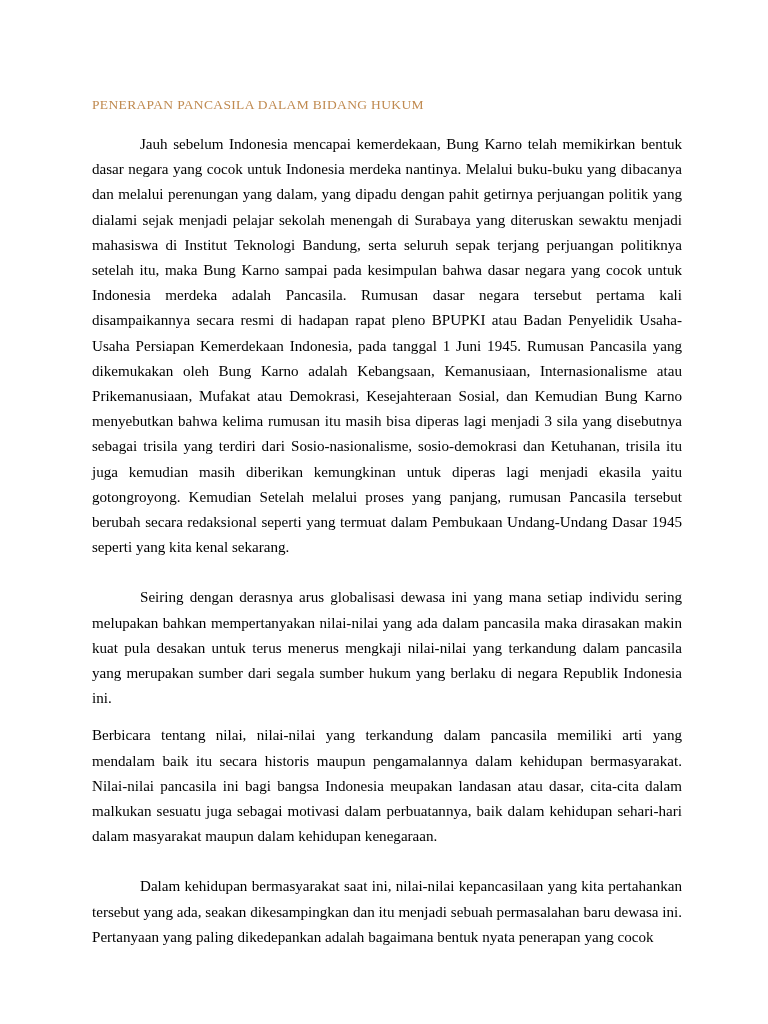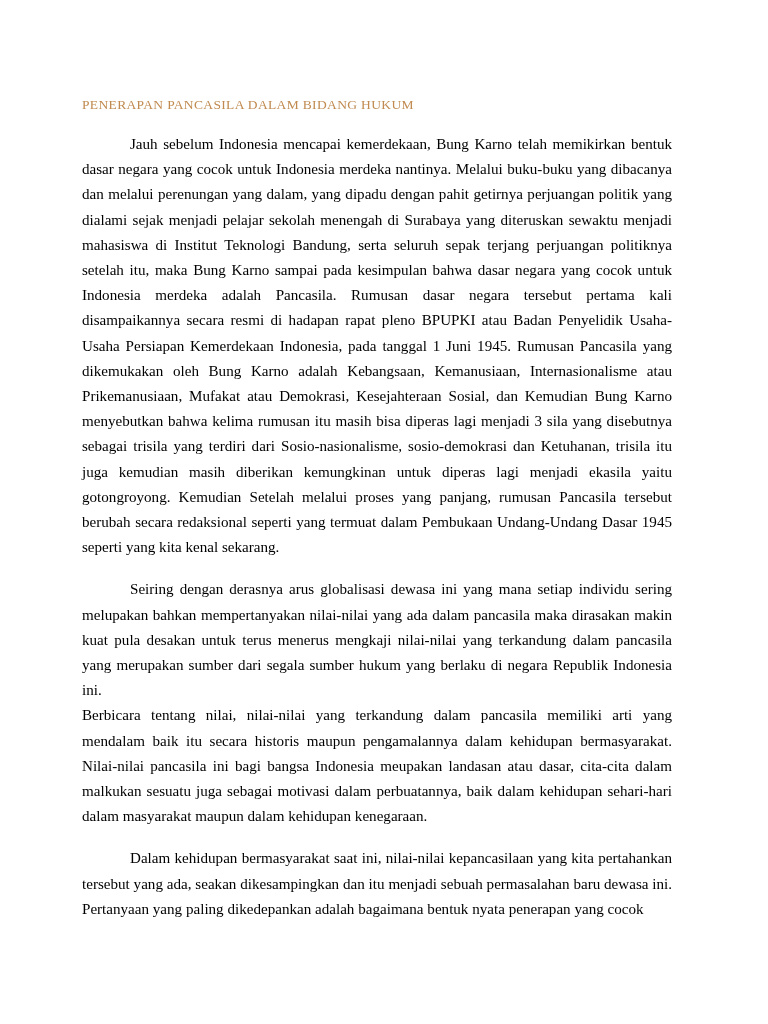--- a/index.html
+++ b/index.html
@@ -19,21 +19,21 @@
   .page {
     position: relative;
     width: 768px;
     height: 1024px;
     background: #ffffff;
     box-sizing: border-box;
   }
 
   .content {
     position: absolute;
-    left: 82px;
+    left: 92px;
     top: 96px;
     width: 590px;
   }
 
   .doc-title {
     font-family: "Liberation Serif", "DejaVu Serif", serif;
     font-size: 13.5px;
     line-height: 18px;
     letter-spacing: 0.35px;
     color: #c08a50;
@@ -55,25 +55,25 @@
 
   .para.indent {
     text-indent: 48px;
   }
 
   .para.tight {
     text-indent: 0;
   }
 
   .para.gap-before {
-    margin-top: 17px;
+    margin-top: 25px;
   }
 
   .para.gap-small {
-    margin-top: 0;
+    margin-top: 12px;
   }
 </style>
 </head>
 <body>
 
 <div class="page">
   <div class="content">
 
     <h1 class="doc-title">PENERAPAN PANCASILA DALAM BIDANG HUKUM</h1>
 

